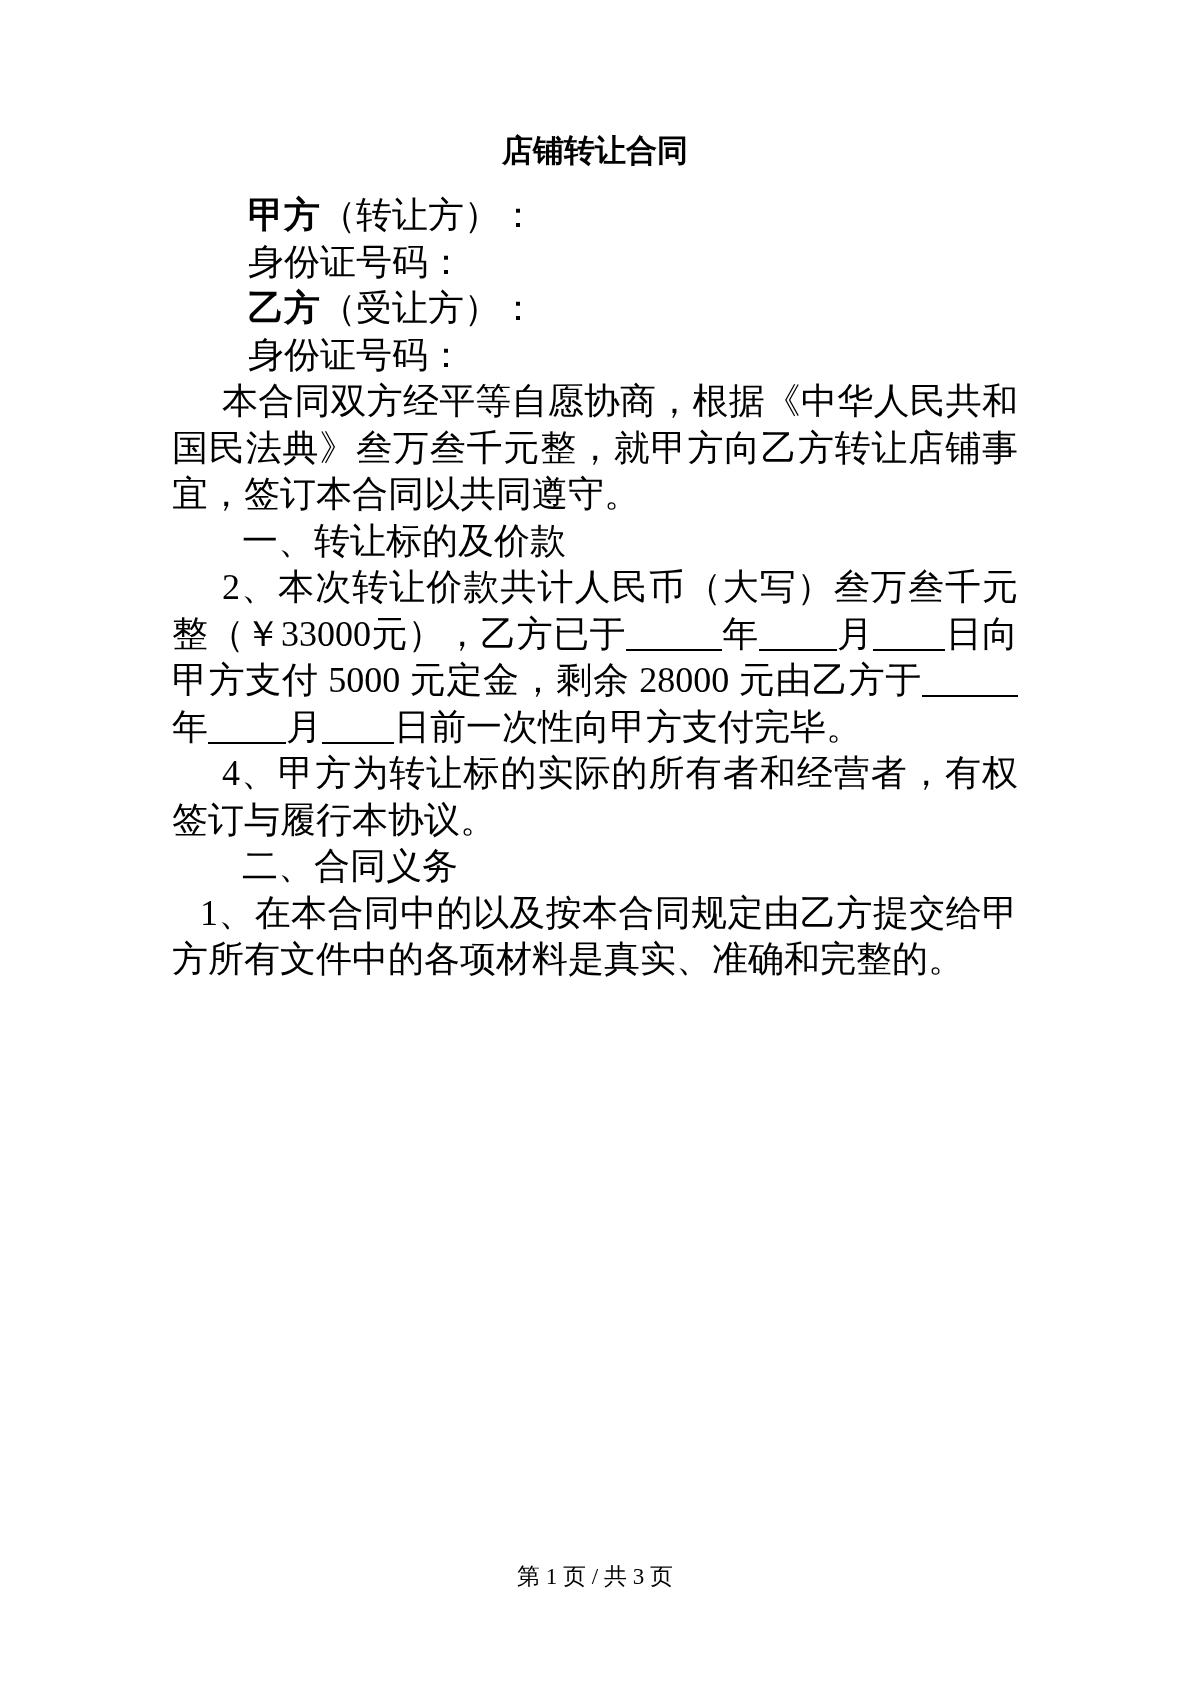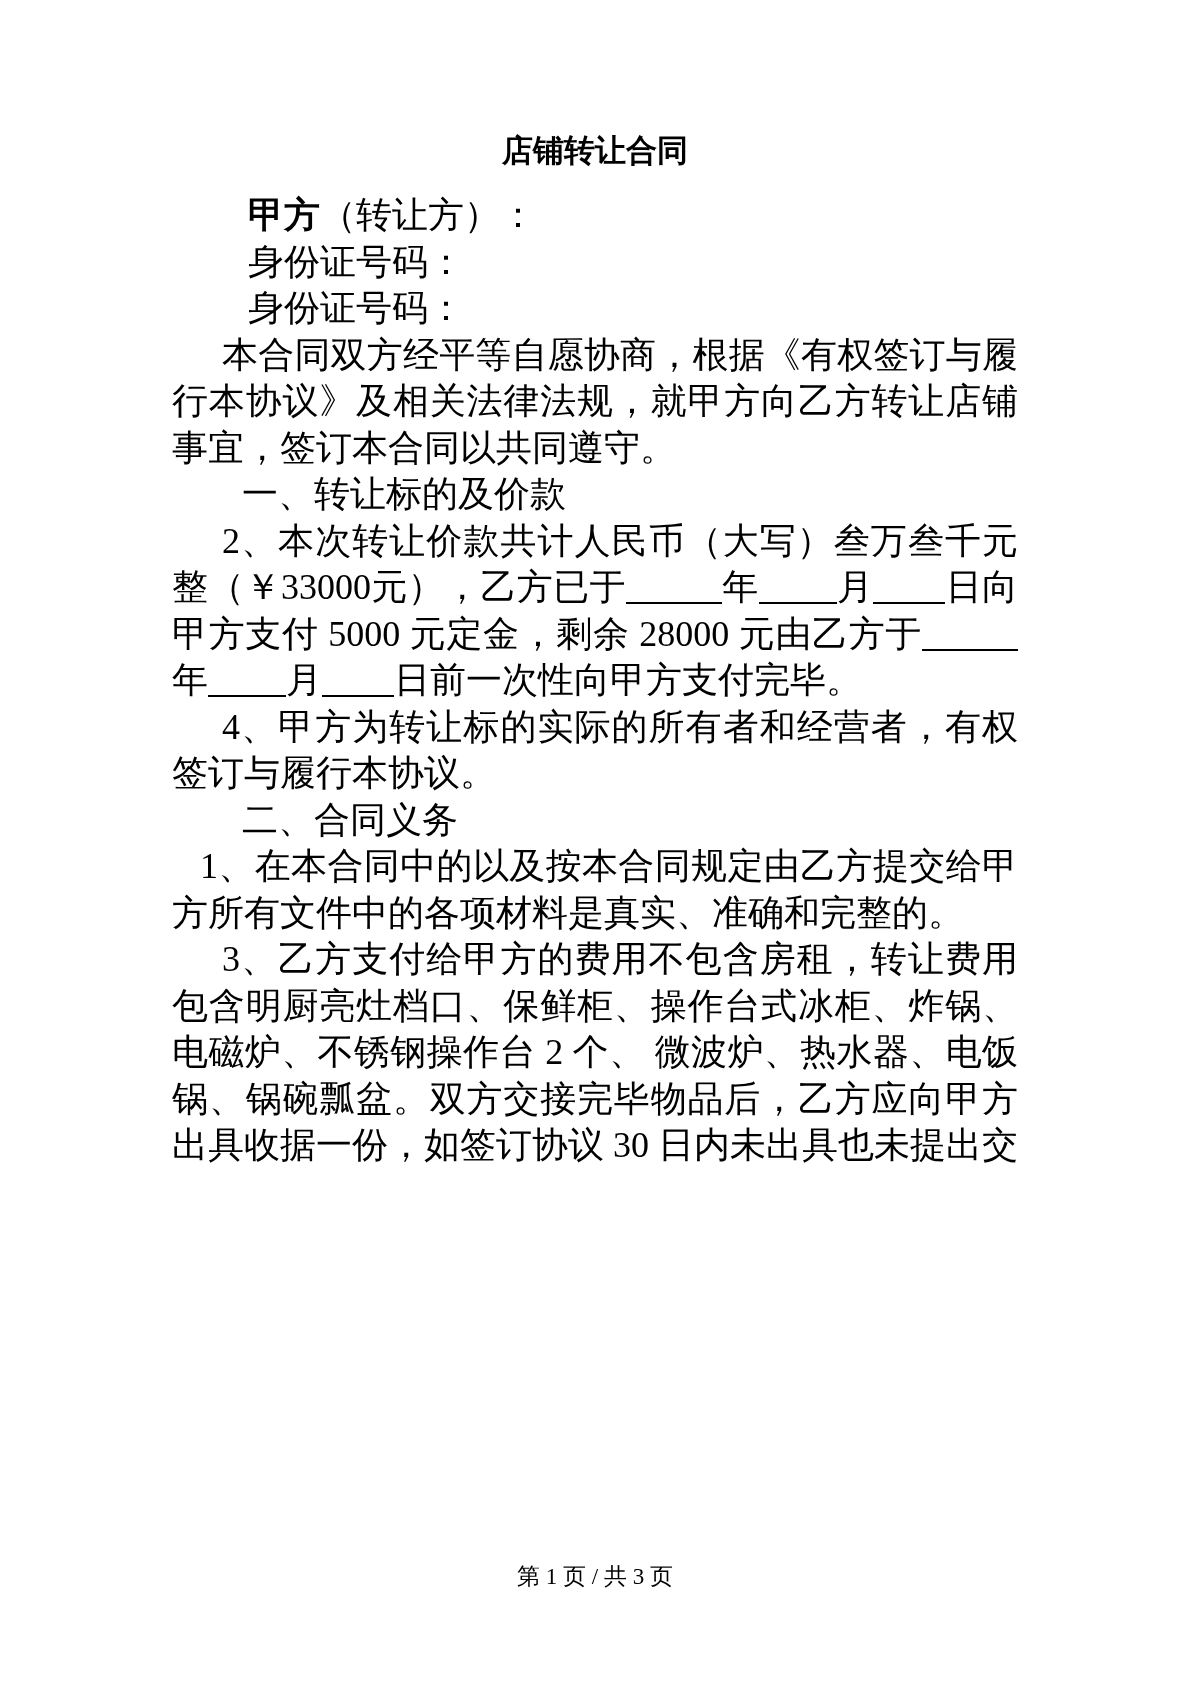--- a/index.html
+++ b/index.html
@@ -64,37 +64,37 @@
 <div class="page">
 
   <h1 class="doc-title">店铺转让合同</h1>
 
   <div class="body-text">
 
     <p class="ind-a"><span class="b">甲方</span><span>（转让方）：</span></p>
 
     <p class="ind-a">身份证号码：</p>
 
+    <p class="ind-a"><span class="b">乙方</span><span>（受让方）：</span></p>
 
     <p class="ind-a">身份证号码：</p>
 
-    <p class="ind-p">本合同双方经平等自愿协商，根据《有权签订与履行本协议》及相关法律法规，就甲方向乙方转让店铺事宜，签订本合同以共同遵守。</p>
+    <p class="ind-p">本合同双方经平等自愿协商，根据《中华人民共和国民法典》叁万叁千元整，就甲方向乙方转让店铺事宜，签订本合同以共同遵守。</p>
 
     <p class="ind-h">一、转让标的及价款</p>
 
 
     <p class="ind-p"><span>2、本次转让价款共计人民币（大写）叁万叁千元整（￥33000元），乙方已于</span><span class="blank w-y"></span><span>年</span><span class="blank w-m"></span><span>月</span><span class="blank w-d"></span><span>日向甲方支付 5000 元定金，剩余 28000 元由乙方于</span><span class="blank w-y"></span><span>年</span><span class="blank w-m"></span><span>月</span><span class="blank w-d"></span><span>日前一次性向甲方支付完毕。</span></p>
 
 
     <p class="ind-p">4、甲方为转让标的实际的所有者和经营者，有权签订与履行本协议。</p>
 
     <p class="ind-h">二、合同义务</p>
 
     <p class="ind-1">1、在本合同中的以及按本合同规定由乙方提交给甲方所有文件中的各项材料是真实、准确和完整的。</p>
 
 
-    <p class="ind-p">3、乙方支付给甲方的费用不包含房租，转让费用包含明厨亮灶档口、保鲜柜、操作台式冰柜、炸锅、电磁炉、不锈钢操作台 2 个、 微波炉、热水器、电饭锅、锅碗瓢盆。双方交接完毕物品后，乙方应向甲方出具收据一份，如签订协议 30 日内未出具也未提出交</p>
 
   </div>
 
   <div class="footer">第 1 页 / 共 3 页</div>
 
 </div>
 
 </body></html>

